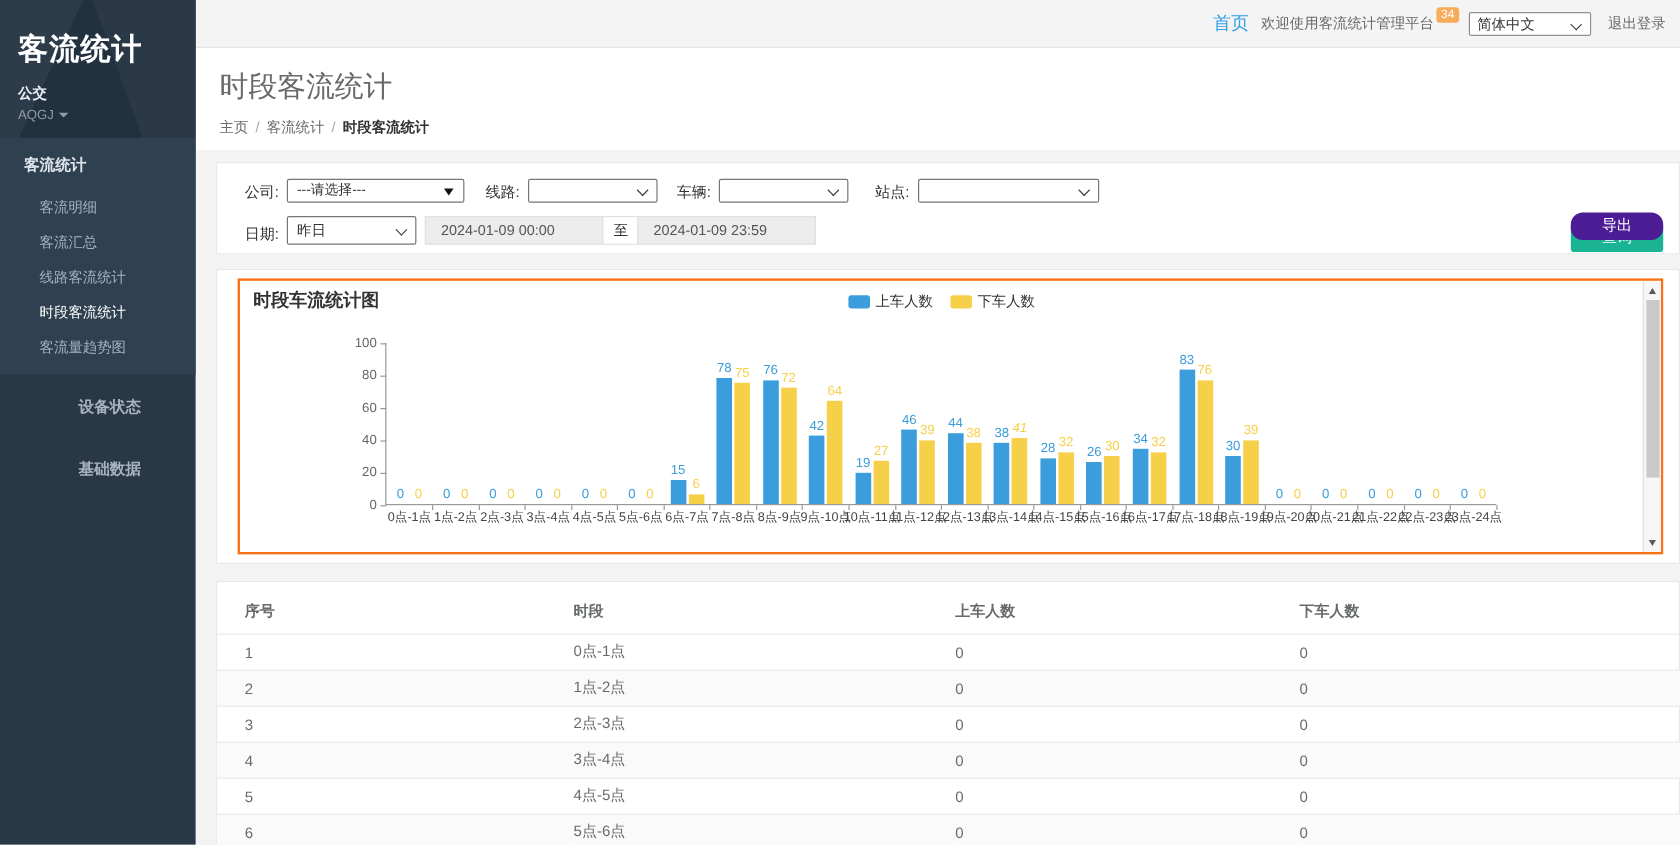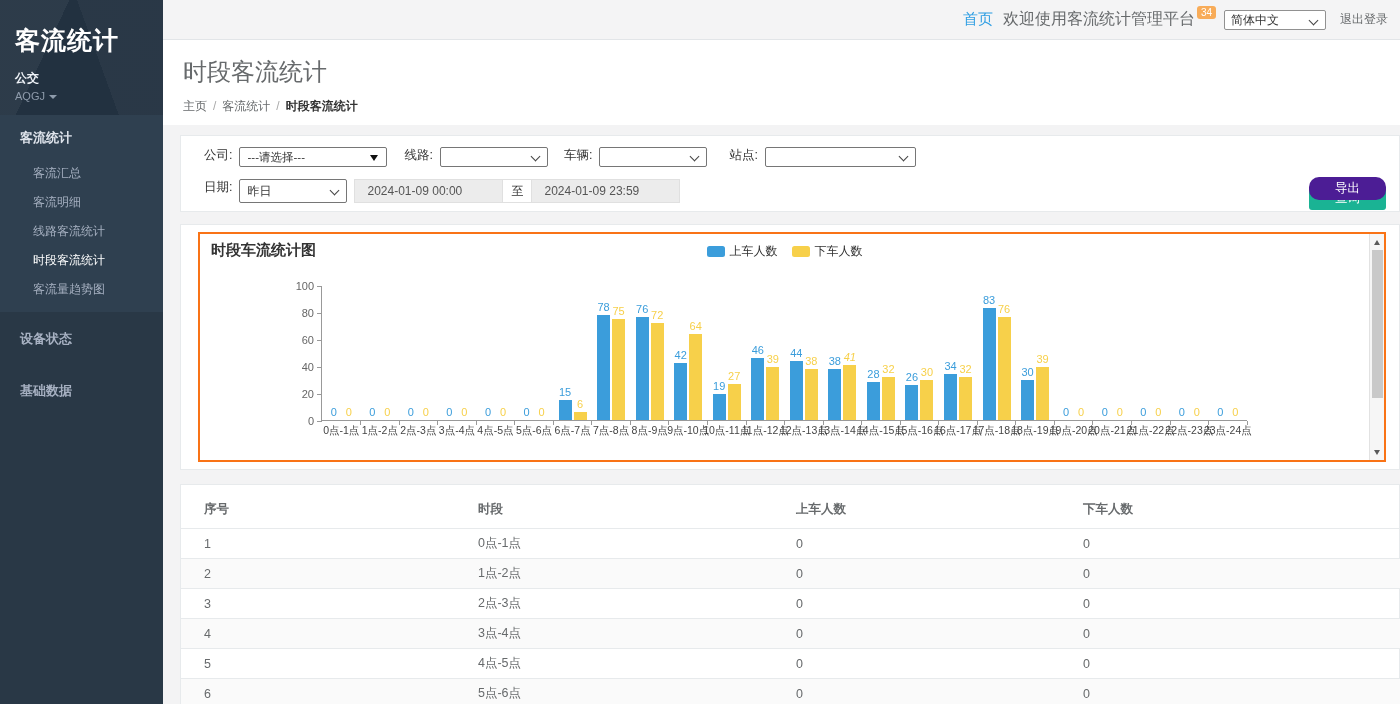--- a/index.html
+++ b/index.html
@@ -12,47 +12,47 @@
     background-image:linear-gradient(115deg, rgba(255,255,255,0.05) 0 32%, transparent 32%),
                      linear-gradient(250deg, rgba(255,255,255,0.035) 0 42%, transparent 42%); }
   .brand { color:#fff; font-size:25px; font-weight:bold; letter-spacing:1px; }
   .side-org { color:#eef2f7; font-size:12px; font-weight:bold; margin-top:13px; }
   .side-user { color:#8e9bab; font-size:11px; margin-top:3px; }
   .caret-down { display:inline-block; width:0; height:0; border-left:4px solid transparent; border-right:4px solid transparent; border-top:4px solid #8e9bab; margin-left:4px; vertical-align:middle; }
   .nav-active-block { background:#2f4050; padding:0 0 8px 0; }
   .nav-section { color:#dfe4ec; font-size:13px; font-weight:bold; padding:14px 0 12px 20px; cursor:pointer; }
   .nav-sub-item { color:#a7b1c2; font-size:12px; padding:6px 0 6px 33px; cursor:pointer; }
   .nav-sub-item.active { color:#ffffff; }
-  .nav-other { color:#a7b1c2; font-size:13px; font-weight:bold; padding:12px 0 12px 20px; cursor:pointer; }
+  .nav-other { color:#a7b1c2; font-size:13px; font-weight:bold; padding:12px 0 12px 20px; cursor:pointer;text-align:center; }
   .nav-other + .nav-other { margin-top:10px; }
   .nav-others-wrap { padding-top:6px; }
 
   
   .main { position:absolute; left:163px; top:0; right:0; height:704px; }
 
   .topbar { height:40px; background:#f4f4f5; border-bottom:1px solid #e2e5e8; display:flex; align-items:center; justify-content:flex-end; padding-right:12px; }
   .home-link { color:#2f9ee3; font-size:15px; margin-right:10px; cursor:pointer; }
-  .welcome { color:#676a6c; font-size:16px; }
+  .welcome { color:#676a6c; font-size:12px; }
   .badge { background:#f8ac59; color:#fff; font-size:10px; border-radius:3px; padding:1px 4px; align-self:flex-start; margin:6px 8px 0 2px; }
   .lang-select { position:relative; width:102px; height:20px; background:#fff; border:1px solid #919191; border-radius:2px; font-size:12px; color:#333; line-height:18px; padding-left:6px; margin-right:14px; cursor:pointer; }
   .logout { color:#676a6c; font-size:12px; cursor:pointer; }
 
   .page-heading { background:#fff; height:85px; padding:16px 0 0 20px; }
   .page-title { color:#676a6c; font-size:24px; font-weight:400; }
   .breadcrumb { margin-top:10px; font-size:12px; color:#676a6c; }
   .breadcrumb .crumb { color:#676a6c; cursor:pointer; }
   .breadcrumb .crumb.last { color:#333; font-weight:bold; cursor:default; }
   .breadcrumb .sep { color:#aaa; margin:0 6px; }
 
   .content { padding:10px 0 0 17px; }
   .panel { background:#fff; border:1px solid #e7eaec; width:1220px; }
 
   
   .filter-panel { height:77px; position:relative; padding:11px 0 0 23px; margin-bottom:12px; }
-  .filter-row { display:flex; align-items:flex-start; height:22px; }
+  .filter-row { display:flex; align-items:flex-end; height:22px; }
   .filter-row2 { margin-top:10px; height:25px; }
   .f-label { font-size:12.5px; color:#333; margin-right:7px; }
   .sel-box { position:relative; height:20px; background:#fff; border:1px solid #767676; border-radius:2px; font-size:11.5px; color:#333; line-height:18px; padding-left:7px; cursor:pointer; }
   .chev { position:absolute; right:8px; top:5px; width:7px; height:7px; border-left:1.5px solid #444; border-bottom:1.5px solid #444; transform:rotate(-45deg); }
   .tri { position:absolute; right:8px; top:7px; width:0; height:0; border-left:4.5px solid transparent; border-right:4.5px solid transparent; border-top:6px solid #111; }
   .w-company { width:148px; margin-right:17px; }
   .w-line { width:108px; margin-right:16px; }
   .w-vehicle { width:108px; margin-right:22px; }
   .w-station { width:151px; }
   .date-sel { width:108px; height:24px; line-height:22px; font-size:12px; margin-right:7px; }
@@ -102,22 +102,22 @@
 
 <div class="sidebar">
   <div class="side-head">
     <div class="brand">客流统计</div>
     <div class="side-org">公交</div>
     <div class="side-user"><span>AQGJ</span><span class="caret-down"></span></div>
   </div>
   <div class="nav-active-block">
     <div class="nav-section">客流统计</div>
     <div id="submenu">
+        <div class="nav-sub-item">客流明细</div>
         <div class="nav-sub-item">客流汇总</div>
-        <div class="nav-sub-item">客流明细</div>
         <div class="nav-sub-item">线路客流统计</div>
         <div class="nav-sub-item active">时段客流统计</div>
         <div class="nav-sub-item">客流量趋势图</div>
       </div>
   </div>
   <div class="nav-others-wrap" id="nav-others">
       <div class="nav-other">设备状态</div>
       <div class="nav-other">基础数据</div>
     </div>
 </div>

